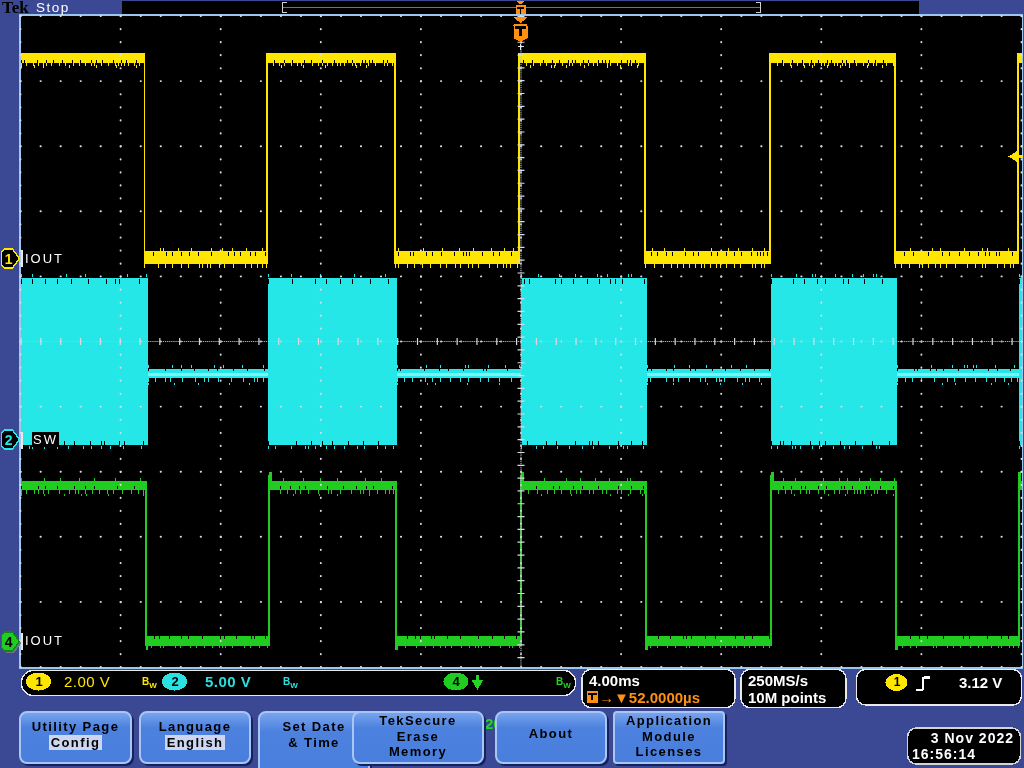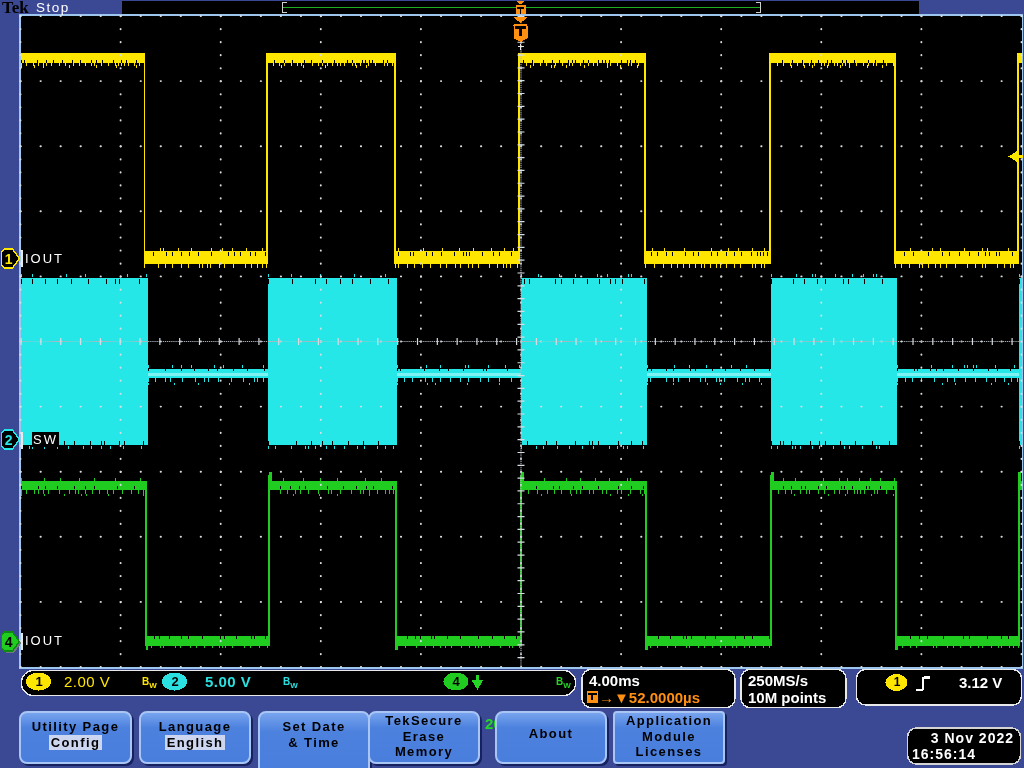--- a/index.html
+++ b/index.html
@@ -261,15 +261,15 @@
 <div class="txt" style="left:748px;top:689px;color:#fff;font-size:15px;font-weight:bold;">10M points</div>
 <div class="txt" style="left:891px;top:675px;width:12px;text-align:center;color:#000;font-size:12px;font-weight:bold;">1</div>
 <div class="txt" style="left:959px;top:674px;color:#fff;font-size:15px;font-weight:bold;">3.12 V</div>
 
 <div class="txt" style="left:907px;top:730px;width:107px;text-align:right;color:#fff;font-size:14px;font-weight:bold;letter-spacing:1px;">3 Nov 2022</div>
 <div class="txt" style="left:912px;top:746px;color:#fff;font-size:14px;font-weight:bold;letter-spacing:1px;">16:56:14</div>
 
 <div style="position:absolute;left:19px;top:711px;width:113px;height:53px;box-sizing:border-box;border-radius:8px;background:linear-gradient(#78a4ee,#4c81de 30%,#4a7edd);border:2px solid #a8c5f4;box-shadow:2px 2px 0 #16215f;color:#000;font-size:13px;font-weight:bold;letter-spacing:1.4px;text-align:center;line-height:15.5px;padding-top:6px;">Utility Page<br><span style="background:#ccd6f0;padding:0 2px;">Config</span></div>
 <div style="position:absolute;left:139px;top:711px;width:112px;height:53px;box-sizing:border-box;border-radius:8px;background:linear-gradient(#78a4ee,#4c81de 30%,#4a7edd);border:2px solid #a8c5f4;box-shadow:2px 2px 0 #16215f;color:#000;font-size:13px;font-weight:bold;letter-spacing:1.4px;text-align:center;line-height:15.5px;padding-top:6px;">Language<br><span style="background:#ccd6f0;padding:0 2px;">English</span></div>
 <div style="position:absolute;left:258px;top:711px;width:112px;height:67px;box-sizing:border-box;border-radius:8px;background:linear-gradient(#78a4ee,#4c81de 30%,#4a7edd);border:2px solid #a8c5f4;box-shadow:2px 2px 0 #16215f;color:#000;font-size:13px;font-weight:bold;letter-spacing:1.4px;text-align:center;line-height:15.5px;padding-top:6px;">Set Date<br>&amp; Time</div>
-<div style="position:absolute;left:368px;top:711px;width:112px;height:53px;box-sizing:border-box;border-radius:8px;background:linear-gradient(#78a4ee,#4c81de 30%,#4a7edd);border:2px solid #a8c5f4;box-shadow:2px 2px 0 #16215f;color:#000;font-size:13px;font-weight:bold;letter-spacing:1.4px;text-align:center;line-height:15.5px;padding-top:0px;">TekSecure<br>Erase<br>Memory</div>
+<div style="position:absolute;left:352px;top:711px;width:132px;height:53px;box-sizing:border-box;border-radius:8px;background:linear-gradient(#78a4ee,#4c81de 30%,#4a7edd);border:2px solid #a8c5f4;box-shadow:2px 2px 0 #16215f;color:#000;font-size:13px;font-weight:bold;letter-spacing:1.4px;text-align:center;line-height:15.5px;padding-top:0px;">TekSecure<br>Erase<br>Memory</div>
 <div style="position:absolute;left:495px;top:711px;width:112px;height:53px;box-sizing:border-box;border-radius:8px;background:linear-gradient(#78a4ee,#4c81de 30%,#4a7edd);border:2px solid #a8c5f4;box-shadow:2px 2px 0 #16215f;color:#000;font-size:13px;font-weight:bold;letter-spacing:1.4px;text-align:center;line-height:15.5px;padding-top:13px;">About</div>
 <div style="position:absolute;left:613px;top:711px;width:112px;height:53px;box-sizing:border-box;border-radius:4px;background:linear-gradient(#78a4ee,#4c81de 30%,#4a7edd);border:2px solid #a8c5f4;box-shadow:2px 2px 0 #16215f;color:#000;font-size:13px;font-weight:bold;letter-spacing:1.4px;text-align:center;line-height:15.5px;padding-top:0px;">Application<br>Module<br>Licenses</div>
 
 </body></html>

